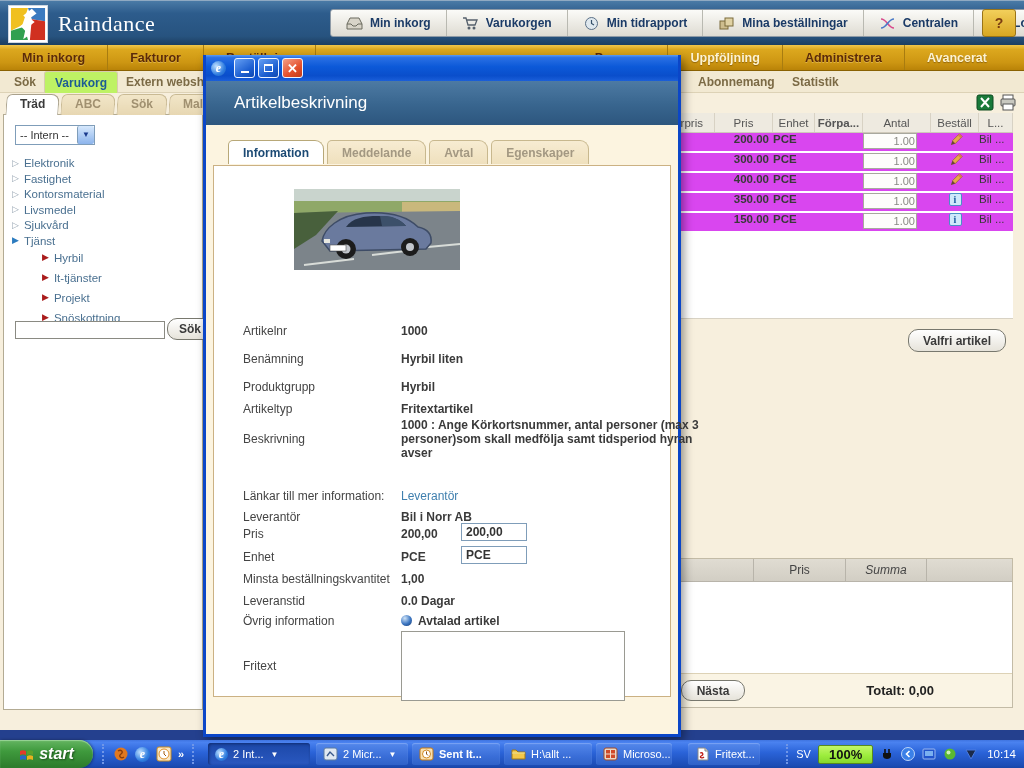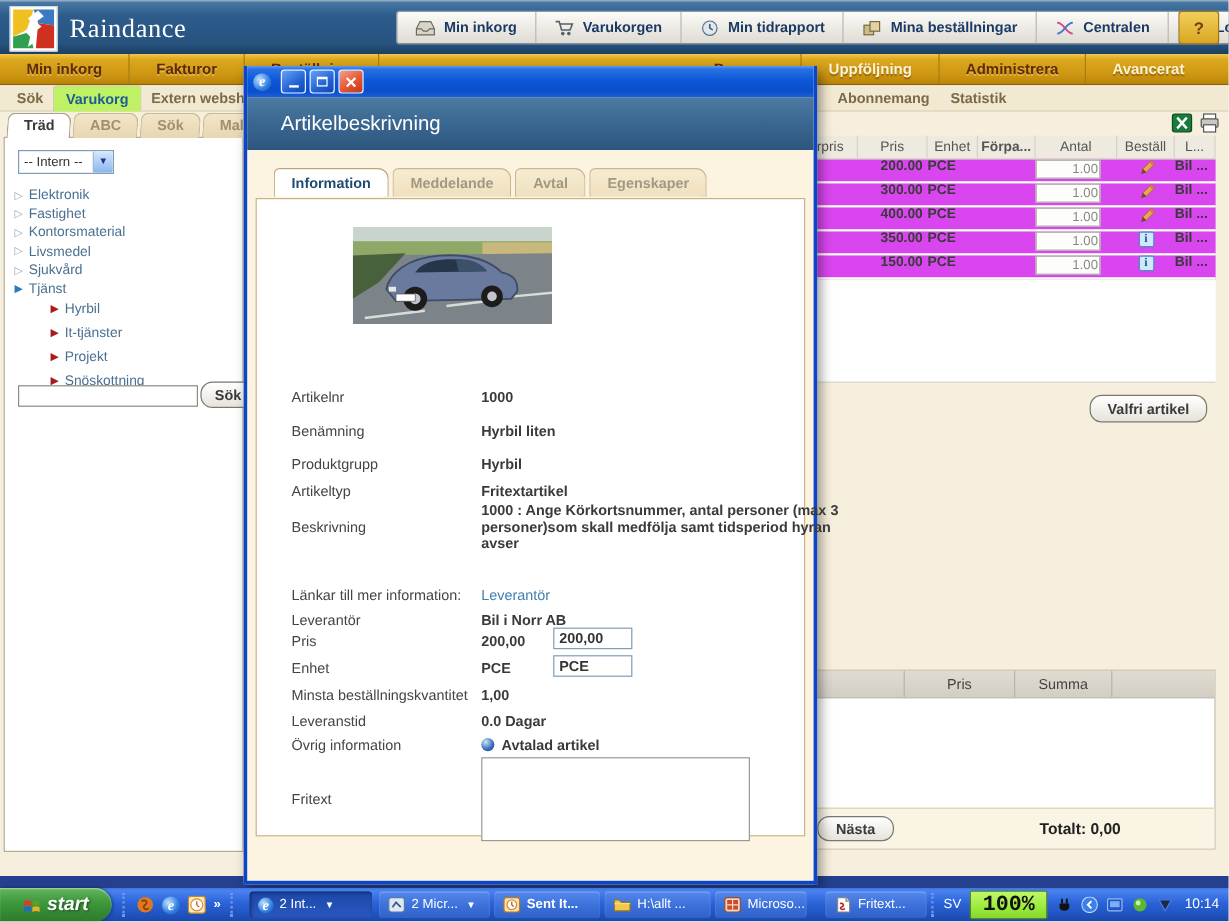--- a/index.html
+++ b/index.html
@@ -70,31 +70,31 @@
   .articles { position:absolute; left:660px; top:113px; width:353px; z-index:1; font-size:11.5px; }
   .a-head { display:flex; height:20px; background:#eeeae0; border-bottom:1px solid #cfc9ba; color:#555; }
   .a-head > div { display:flex; align-items:center; justify-content:center; border-right:1px solid #d8d2c4; overflow:hidden; }
   .a-row { display:flex; height:20px; background:#d946ef; border-bottom:2px solid #fff; }
   .c1{width:55px;} .c2{width:58px;} .c3{width:42px;} .c4{width:48px;font-weight:bold;} .c5{width:68px;} .c6{width:48px;} .c7{width:34px;}
   .a-row .c2 { text-align:right; font-weight:bold; color:#3a3a3a; padding-right:4px; }
   .a-row .c3 { font-weight:bold; color:#3a3a3a; }
   .a-row .c5 input { width:54px; height:16px; border:1px solid #a8a89e; background:#fdfdfb; color:#8a8a84;
                      font-size:11px; text-align:right; padding-right:1px; }
   .a-row .c6 { text-align:center; }
-  .a-row .c7 { font-weight:bold; color:#3a3a3a; white-space:nowrap; }
+  .a-row .c7 { font-weight:normal; color:#3a3a3a; white-space:nowrap; }
   .pencil-ic { display:inline-block; width:15px; height:15px; }
   .info-ic { display:inline-block; width:13px; height:13px; border:1px solid #4a90c8; border-radius:2px; background:#cfe9fa;
              color:#1a5aa0; font-weight:bold; font-size:10px; line-height:12px; text-align:center; font-family:"Liberation Serif",serif; }
   .valfri { position:absolute; left:908px; top:329px; width:98px; height:23px; z-index:1; }
 
   
   .cart { position:absolute; left:560px; top:558px; width:453px; height:150px; background:#fff; border:1px solid #c3bba6; z-index:1; }
   .cart-head { display:flex; height:23px; background:linear-gradient(180deg,#e0dcd2,#d2cec4); border-bottom:1px solid #b8b4aa; color:#444; }
   .cart-head > div { display:flex; align-items:center; justify-content:center; border-right:1px solid #b8b4aa; }
-  .ch-desc{ flex:1; } .ch-pris{ width:92px; } .ch-summa{ width:81px; } .ch-tail{ width:85px; border-right:none !important; }
+  .ch-desc{ flex:1; } .ch-pris{ width:92px; } .ch-summa{ width:81px;font-style:italic; } .ch-tail{ width:85px; border-right:none !important; }
   .cart-foot { position:absolute; left:0; bottom:0; width:100%; height:34px; background:#faf4e4; border-top:1px solid #ddd2b6; }
   .frag-btn { position:absolute; left:84px; top:6px; width:28px; height:21px; }
   .nasta { position:absolute; left:120px; top:6px; width:64px; height:21px; }
   .total { position:absolute; right:78px; top:9px; font-weight:bold; font-size:13px; color:#222; }
 
   .status-strip { position:absolute; left:0; top:730px; width:1024px; height:10px; background:#24408e; z-index:3; }
 
   
   .popup { position:absolute; left:203px; top:55px; width:478px; height:682px; z-index:10;
            border-left:3px solid #0b46c8; border-right:3px solid #0b46c8; border-bottom:3px solid #0b46c8;
@@ -145,21 +145,21 @@
   .taskbtn { position:absolute; top:3px; height:22px; border-radius:3px; display:flex; align-items:center; gap:5px; padding:0 7px;
              background:linear-gradient(180deg,#5488ec,#3a6ed8 60%,#2f62c8); box-shadow:inset 0 1px 1px #7aa4f4;
              color:#fff; font-size:11px; white-space:nowrap; overflow:hidden; }
   .taskbtn.pressed { background:linear-gradient(180deg,#1c48a8,#2a58c0); box-shadow:inset 1px 1px 3px #102c70; }
   .taskbtn .dd { font-size:8px; margin-left:2px; }
   .tico { width:15px; height:14px; flex:0 0 auto; }
   .tray { position:absolute; right:0; top:0; height:28px; display:flex; align-items:center; gap:7px; padding:0 8px 0 4px; }
   .tsep { width:3px; height:20px; border-left:2px dotted #6f96e8; }
   .tray .lang { color:#fff; font-size:11px; }
   .zoomchip { background:linear-gradient(180deg,#c2f66a,#9ded3d 55%,#86d82e); border:1px solid #578a1e; border-radius:2px;
-              color:#111; font-weight:bold; font-size:18px; padding:1px 10px;font-family:Liberation Mono, monospace; }
+              color:#111; font-weight:bold; font-size:13px; padding:1px 10px; }
   .trayic { width:14px; height:14px; display:inline-block; }
   .clock { color:#fff; font-size:11.5px; margin-left:2px; }
 
   svg { display:block; }
 </style>
 </head>
 <body>
 
 <div class="screen">
 
@@ -566,21 +566,21 @@
       <span>H:\allt ...</span>
     </div>
     <div class="taskbtn" style="left:596px; width:76px;">
       <svg class="tico" viewBox="0 0 15 14">
         <rect x="1" y="1" width="13" height="12" rx="2" fill="#e8d8c8" stroke="#a04a2a"></rect>
           <rect x="3" y="3" width="9" height="8" fill="#d04a28"></rect>
           <path d="M3 7 H12 M7.5 3 V11" stroke="#f0e0d0"></path>
       </svg>
       <span>Microso...</span>
     </div>
-    <div class="taskbtn" style="left:688px; width:84px;">
+    <div class="taskbtn" style="left:688px; width:72px;">
       <svg class="tico" viewBox="0 0 15 14">
         <path d="M3 1 H10 L13 4 V13 H3 Z" fill="#fff" stroke="#888"></path>
           <path d="M10 1 L10 4 H13" fill="#ddd" stroke="#888"></path>
           <path d="M5 6 C8 5 9 8 6 9 C4 10 7 12 9 10" stroke="#c02018" stroke-width="1.3" fill="none"></path>
       </svg>
       <span>Fritext...</span>
     </div>
 
     <div class="tray">
       <span class="tsep"></span>

